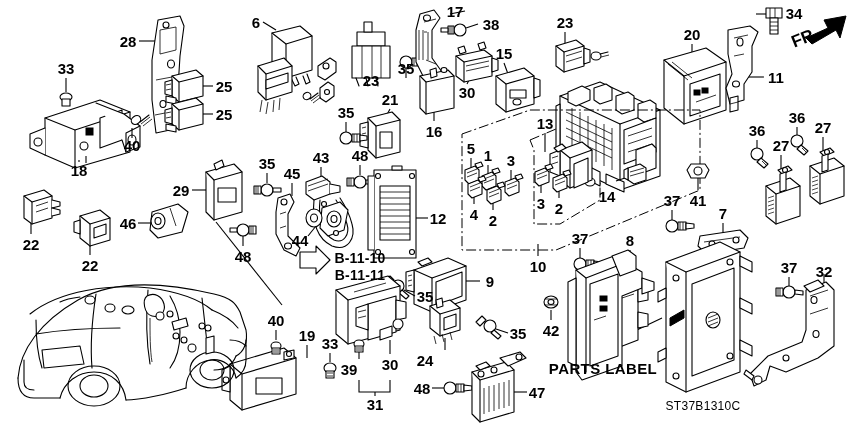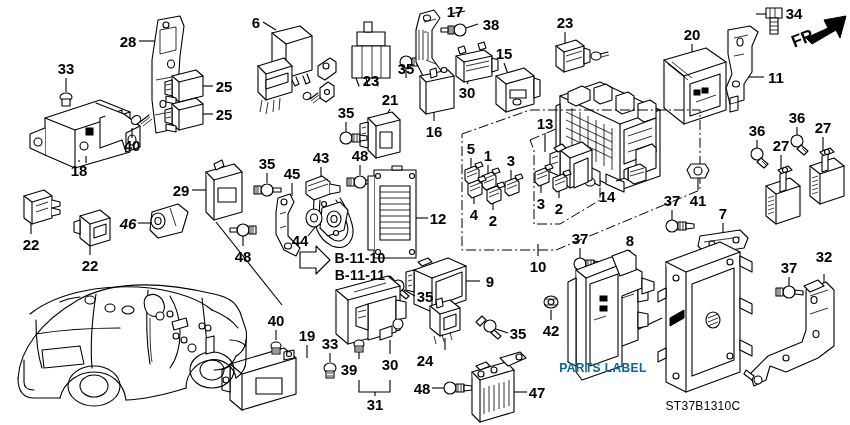--- a/index.html
+++ b/index.html
@@ -12,22 +12,22 @@
     position:absolute;color:#000;font-family:"Liberation Sans",sans-serif;
     font-size:15px;font-weight:700;line-height:1;white-space:nowrap;
     transform:translate(-50%,-50%);
   }
   .ref{
     position:absolute;color:#000;font-family:"Liberation Sans",sans-serif;
     font-size:14px;font-weight:700;white-space:nowrap;letter-spacing:.2px;
     transform:translate(-50%,-50%);
   }
   .partslabel{
-    position:absolute;color:#0369a1;font-family:"Liberation Sans",sans-serif;
-    font-size:12px;font-weight:700;white-space:nowrap;letter-spacing:.4px;
+    position:absolute;color:#000000;font-family:"Liberation Sans",sans-serif;
+    font-size:15px;font-weight:700;white-space:nowrap;letter-spacing:.4px;
     transform:translate(-50%,-50%);
   }
   .idcode{
     position:absolute;color:#000;font-family:"Liberation Sans",sans-serif;
     font-size:12px;font-weight:400;white-space:nowrap;letter-spacing:.3px;
     transform:translate(-50%,-50%);
   }
   .frmark{
     position:absolute;color:#000;font-family:"Liberation Sans",sans-serif;
     font-size:17px;font-weight:700;white-space:nowrap;
@@ -747,21 +747,21 @@
       <div class="lbl" style="left: 692px; top: 34px;">20</div>
       <div class="lbl" style="left: 746px; top: 13px; margin-left: 48px;">34</div>
       <div class="lbl" style="left: 776px; top: 77px;">11</div>
       <div class="lbl" style="left: 545px; top: 123px;">13</div>
       <div class="lbl" style="left: 607px; top: 181px; margin-top: 15px;">14</div>
       <div class="lbl" style="left: 757px; top: 130px;">36</div>
       <div class="lbl" style="left: 797px; top: 117px;">36</div>
       <div class="lbl" style="left: 781px; top: 145px;">27</div>
       <div class="lbl" style="left: 823px; top: 127px;">27</div>
       <div class="lbl" style="left: 181px; top: 190px;">29</div>
-      <div class="lbl" style="left: 128px; top: 223px; font-style: italic;">46</div>
+      <div class="lbl" style="left: 128px; top: 223px;">46</div>
       <div class="lbl" style="left: 31px; top: 244px;">22</div>
       <div class="lbl" style="left: 90px; top: 265px;">22</div>
       <div class="lbl" style="left: 267px; top: 163px;">35</div>
       <div class="lbl" style="left: 292px; top: 173px;">45</div>
       <div class="lbl" style="left: 321px; top: 157px;">43</div>
       <div class="lbl" style="left: 360px; top: 155px;">48</div>
       <div class="lbl" style="left: 300px; top: 240px;">44</div>
       <div class="lbl" style="left: 243px; top: 256px;">48</div>
       <div class="lbl" style="left: 438px; top: 218px;">12</div>
       <div class="lbl" style="left: 471px; top: 148px;">5</div>
@@ -783,21 +783,21 @@
       <div class="lbl" style="left: 349px; top: 369px;">39</div>
       <div class="lbl" style="left: 375px; top: 404px;">31</div>
       <div class="lbl" style="left: 330px; top: 343px;">33</div>
       <div class="lbl" style="left: 307px; top: 335px;">19</div>
       <div class="lbl" style="left: 276px; top: 320px;">40</div>
       <div class="lbl" style="left: 425px; top: 360px;">24</div>
       <div class="lbl" style="left: 518px; top: 333px;">35</div>
       <div class="lbl" style="left: 422px; top: 388px;">48</div>
       <div class="lbl" style="left: 537px; top: 392px;">47</div>
       <div class="lbl" style="left: 789px; top: 267px;">37</div>
-      <div class="lbl" style="left: 824px; top: 256px;">32</div>
+      <div class="lbl" style="left: 824px; top: 271px;">32</div>
       <div class="lbl" style="left: 723px; top: 213px;">7</div>
     </div>
 
   <div class="ref" style="left:360px;top:258px;">B-11-10</div>
   <div class="ref" style="left:360px;top:275px;">B-11-11</div>
 
   <div class="partslabel" style="left:603px;top:368px;">PARTS LABEL</div>
 
   <div class="idcode" style="left:703px;top:406px;">ST37B1310C</div>
 

